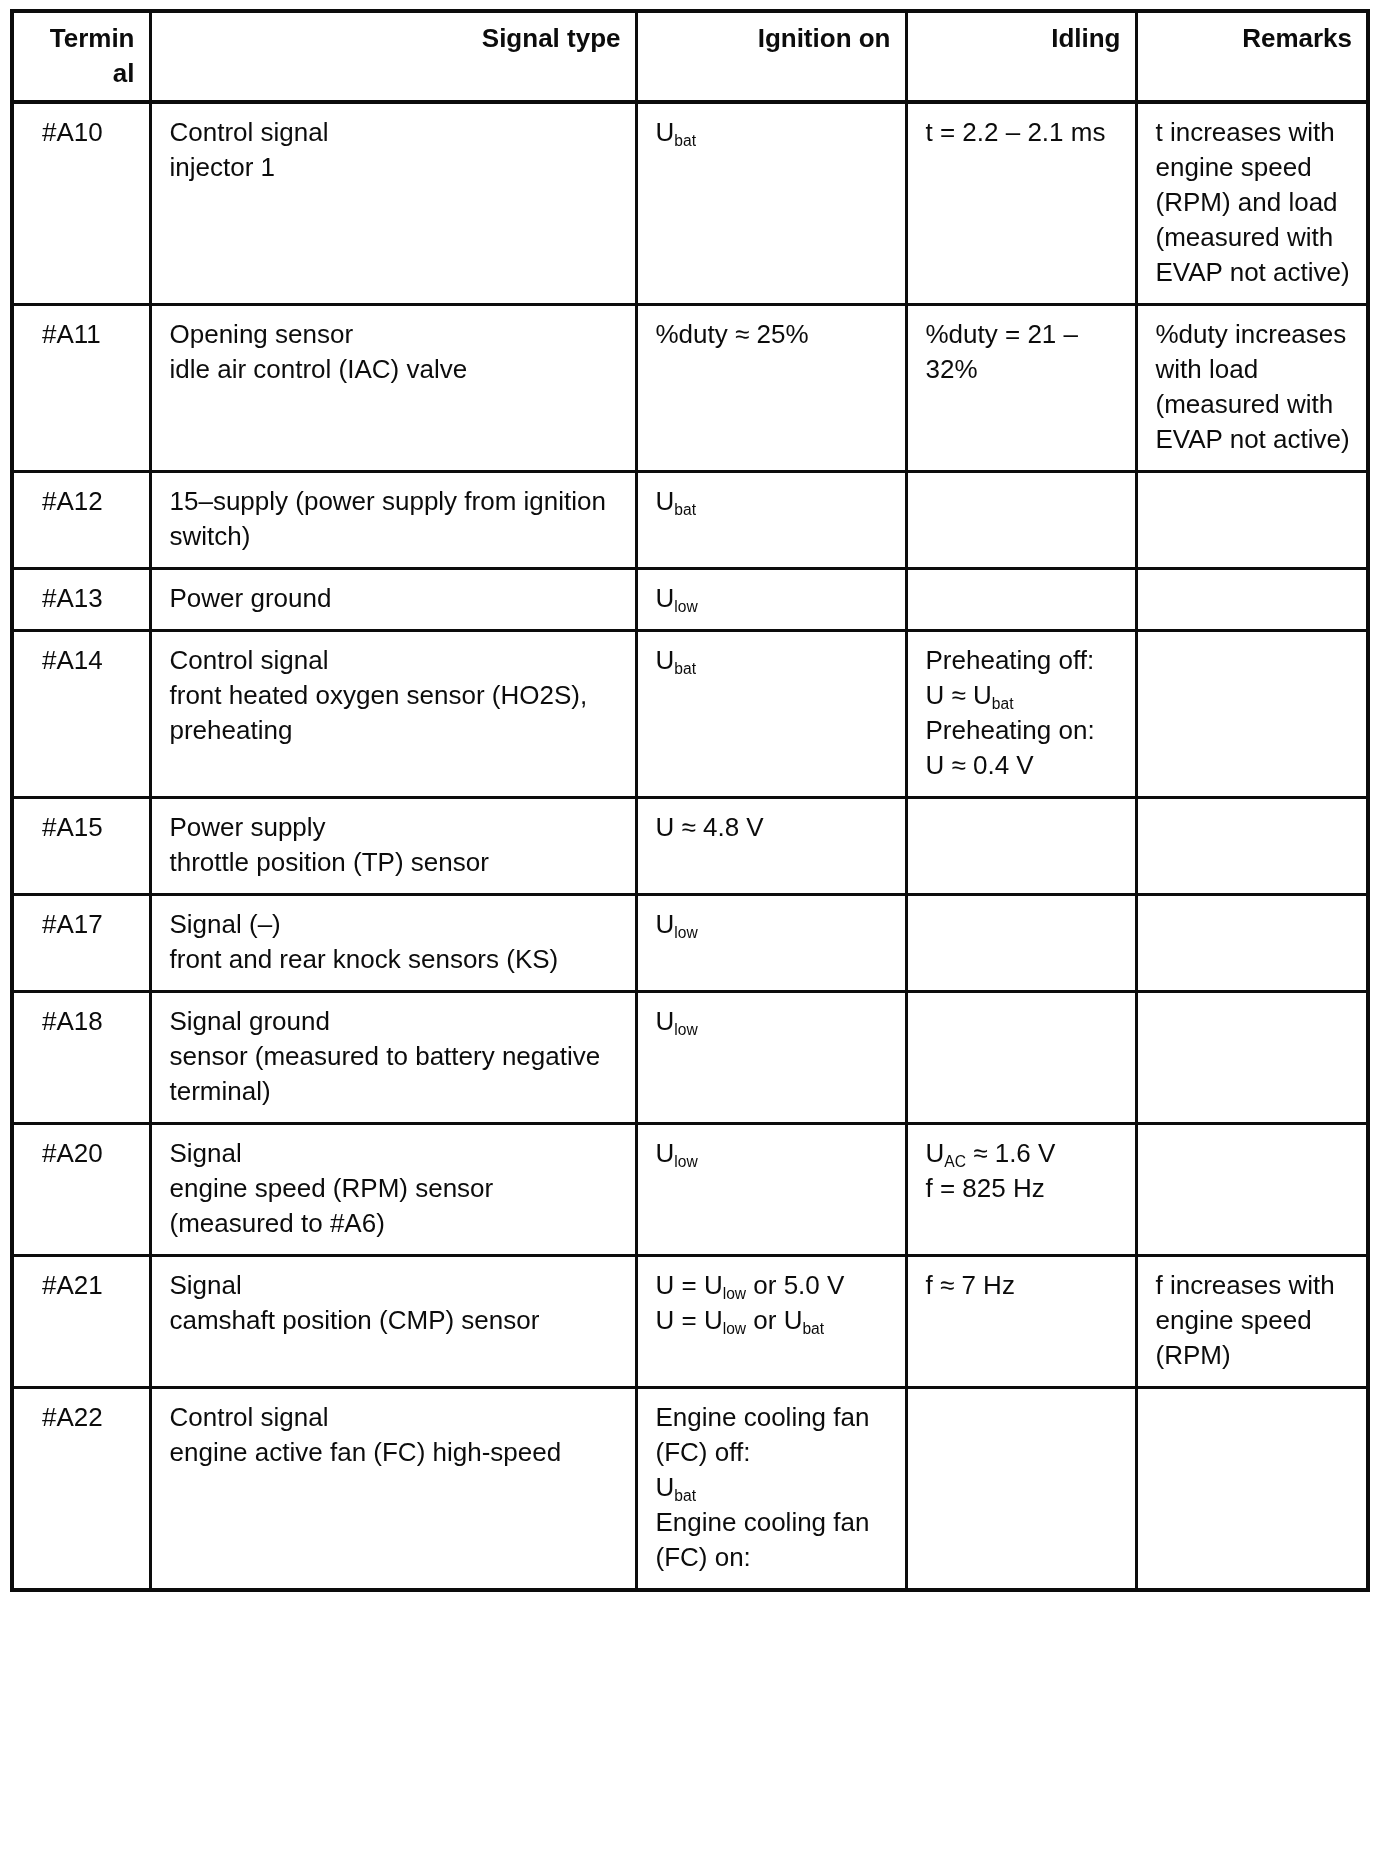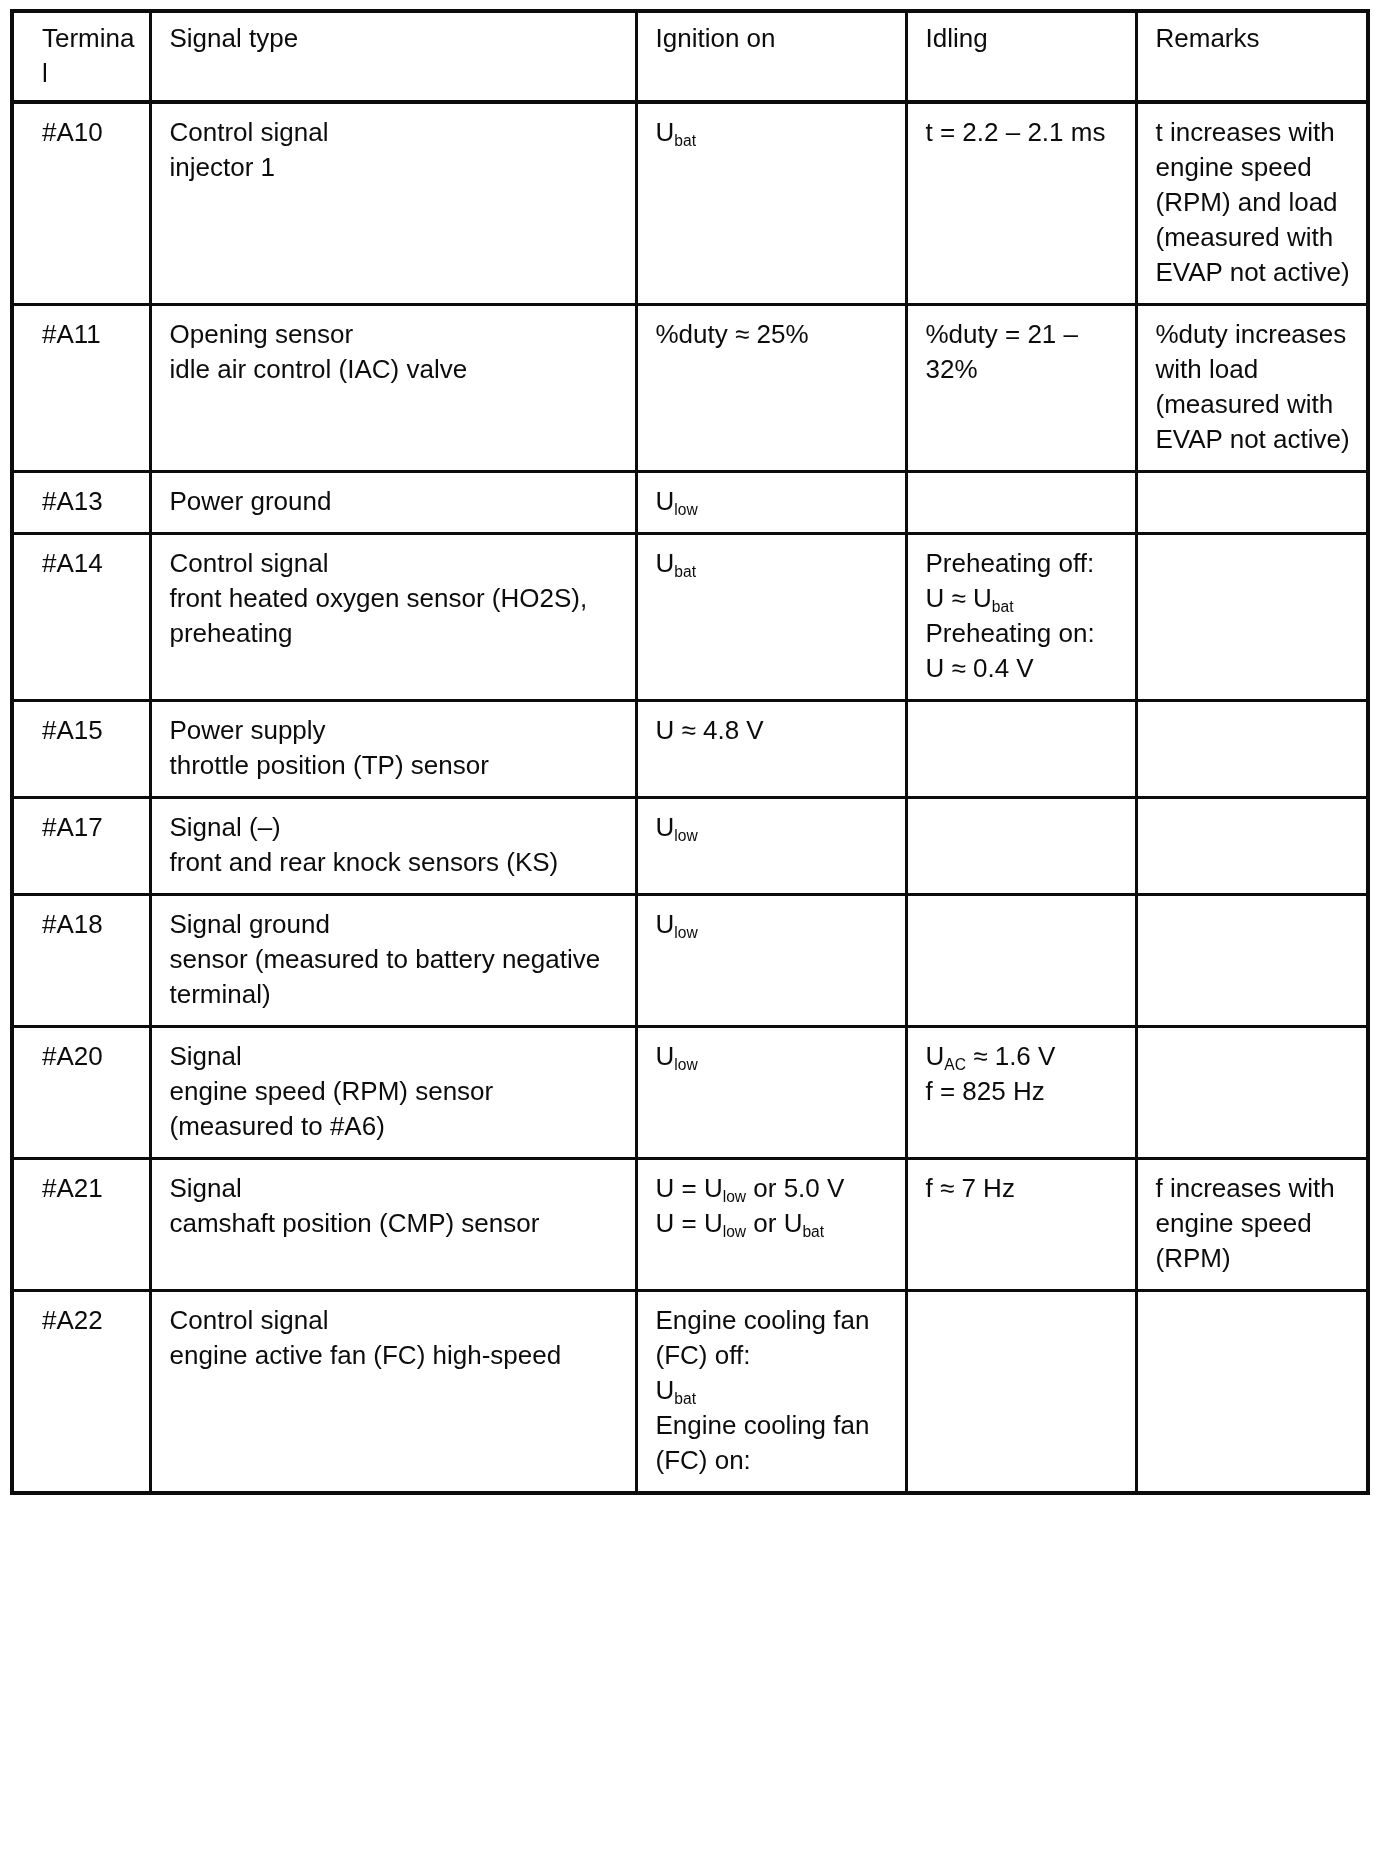--- a/index.html
+++ b/index.html
@@ -26,24 +26,25 @@
   }
   table.signal-table th,
   table.signal-table td {
     border: 3px solid #0c0c0c;
     vertical-align: top;
     text-align: left;
     padding: 11px 14px 13px 18px;
     word-wrap: break-word;
   }
   table.signal-table th {
-    font-weight: normal;
+    font-weight: bold;
     padding-top: 8px;
     padding-bottom: 9px;
     border-bottom-width: 4px;
+    text-align: right;
   }
   table.signal-table th.col-terminal,
   table.signal-table td.cell-terminal {
     padding-left: 28px;
   }
   sub {
     font-size: 0.6em;
     line-height: 0;
     vertical-align: -0.3em;
   }
@@ -102,20 +103,33 @@
           </td>
           <td class="cell-idling">
             <div class="line">%duty = 21 – 32%</div>
           </td>
           <td class="cell-remarks">
             <div class="line">%duty increases with load (measured with EVAP not active)</div>
           </td>
         </tr>
         <tr>
           <td class="cell-terminal">
+            <div class="line">#A12</div>
+          </td>
+          <td class="cell-signal-type">
+            <div class="line">15–supply (power supply from ignition switch)</div>
+          </td>
+          <td class="cell-ignition-on">
+            <div class="line">U<sub>bat</sub></div>
+          </td>
+          <td class="cell-idling"></td>
+          <td class="cell-remarks"></td>
+        </tr>
+        <tr>
+          <td class="cell-terminal">
             <div class="line">#A13</div>
           </td>
           <td class="cell-signal-type">
             <div class="line">Power ground</div>
           </td>
           <td class="cell-ignition-on">
             <div class="line">U<sub>low</sub></div>
           </td>
           <td class="cell-idling"></td>
           <td class="cell-remarks"></td>

